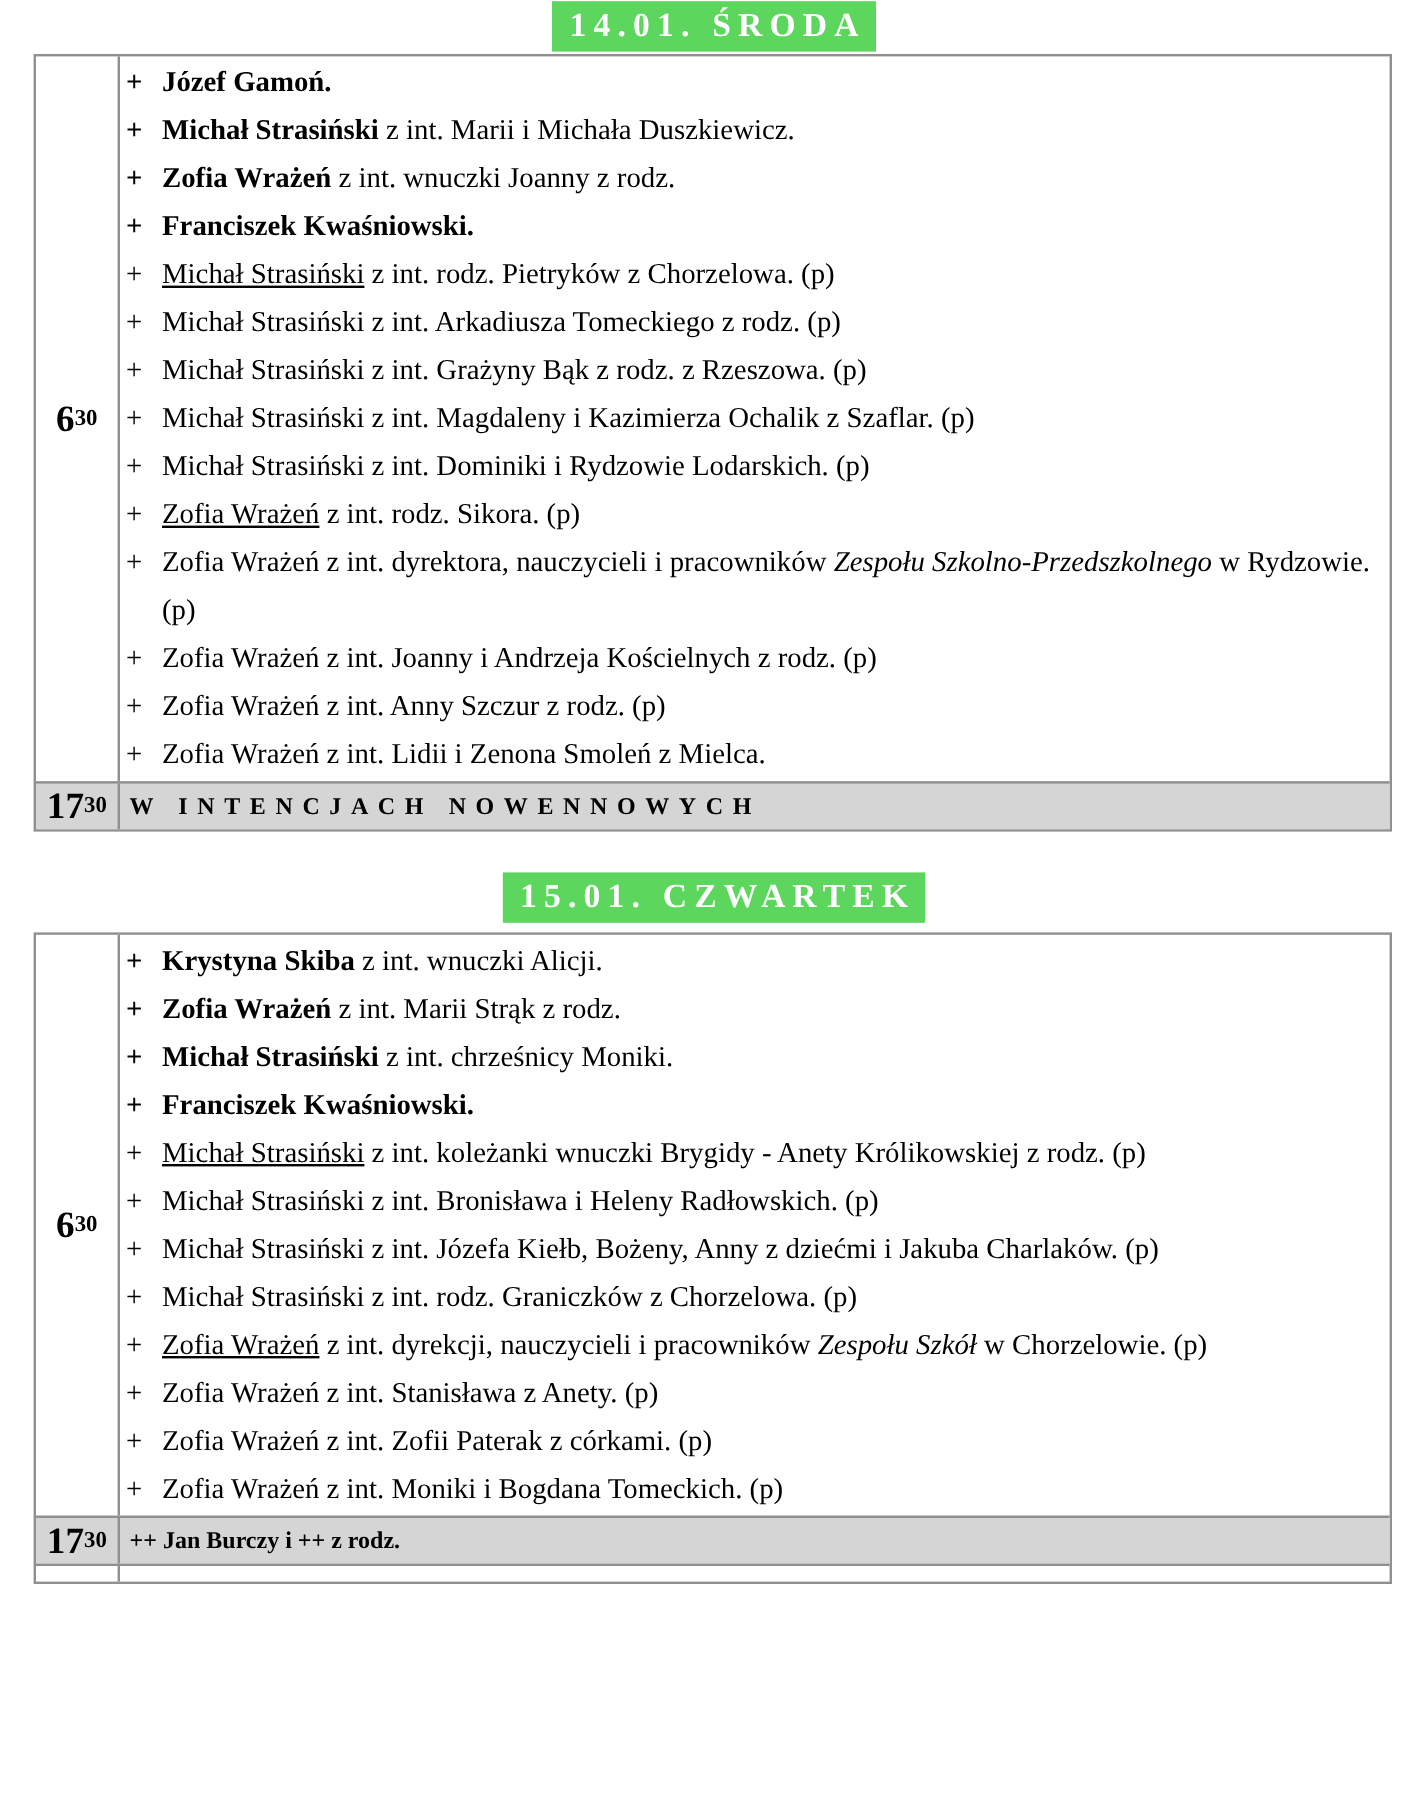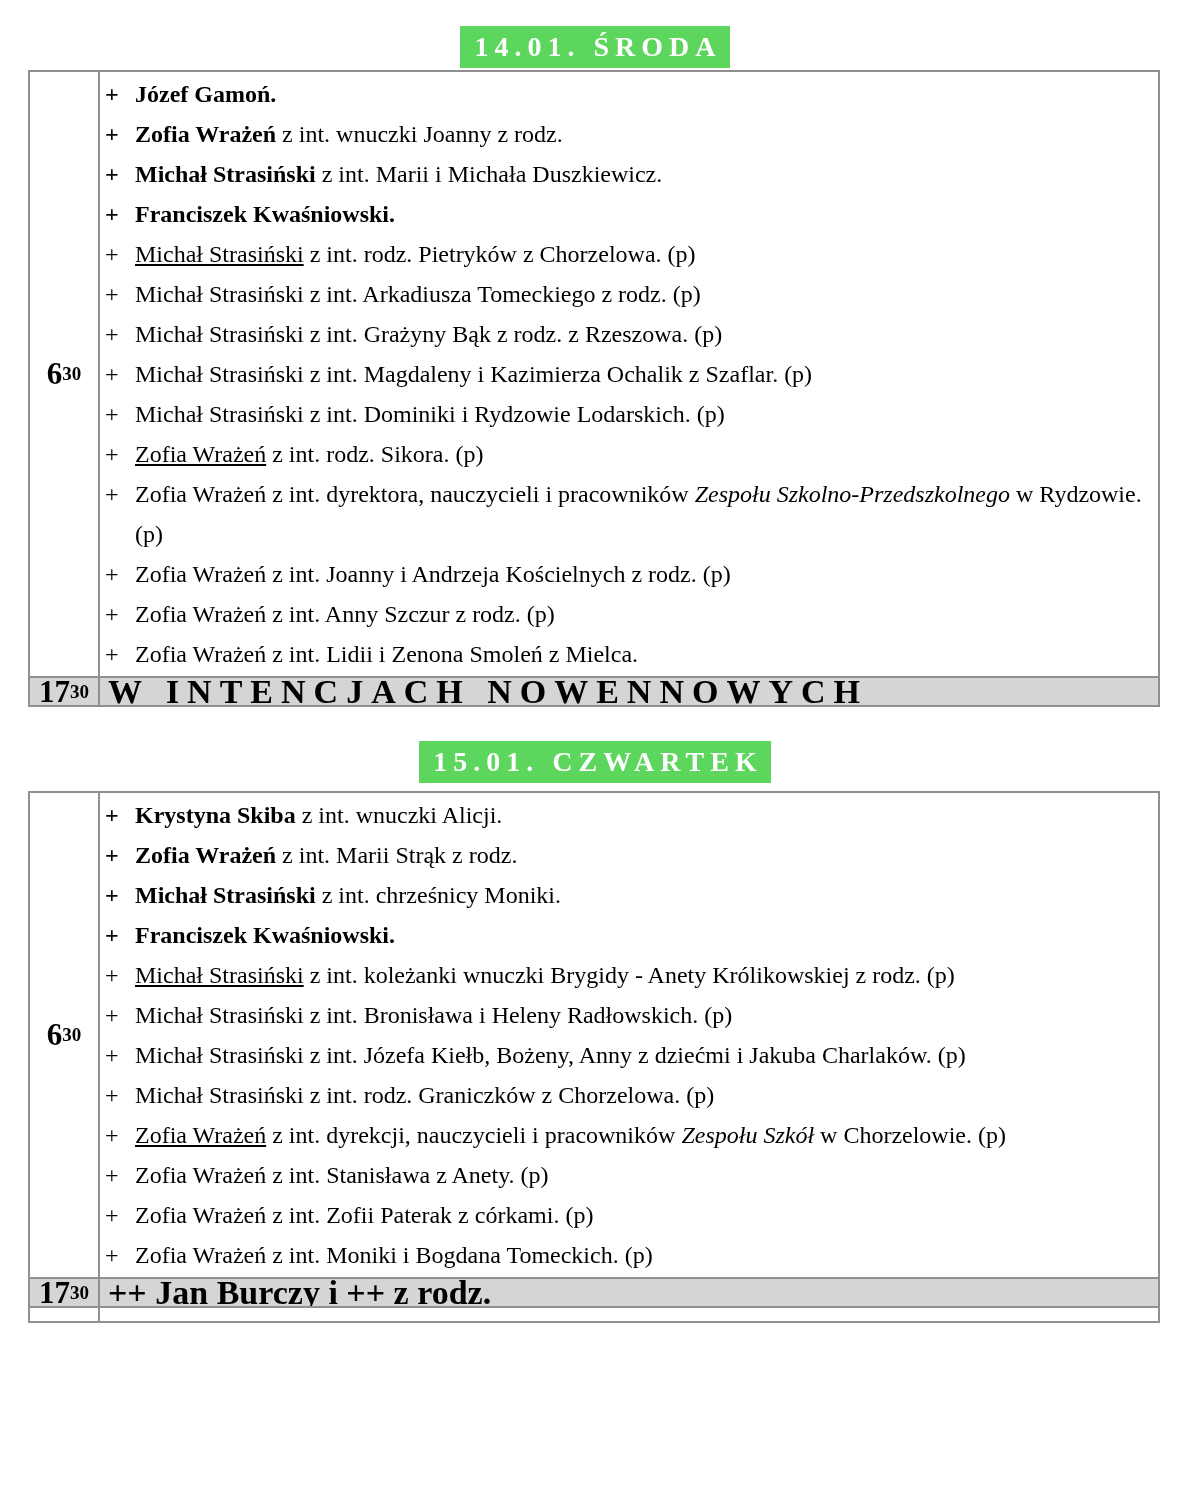--- a/index.html
+++ b/index.html
@@ -10,21 +10,21 @@
     --text-black:#000000;
   }
   *{box-sizing:border-box;}
   html,body{margin:0;padding:0;}
   body{
     width:1190px;height:1512px;overflow:hidden;
     background:#ffffff;color:var(--text-black);
     font-family:"Liberation Serif","DejaVu Serif",serif;
   }
   .header-row{text-align:center;}
-  .day-section:nth-of-type(1) .header-row{margin-top:26px;margin-bottom:2px;}
+  .day-section:nth-of-type(1) .header-row{margin-top:1px;margin-bottom:2px;}
   .day-section:nth-of-type(2) .header-row{margin-top:34px;margin-bottom:8px;}
   .day-header{
     display:inline-block;
     background:var(--header-green);
     color:var(--header-text);
     font-weight:bold;
     font-size:28px;
     line-height:34px;
     letter-spacing:6px;
     padding:4px 8px 4px 14px;
@@ -45,25 +45,25 @@
   .time-hour{font-size:31px;font-weight:bold;}
   .time-min{font-size:19px;font-weight:bold;vertical-align:super;line-height:0;}
   .items-cell{flex:1 1 auto;padding:2px 8px 2px 5px;}
   .item{
     font-size:24px;
     line-height:40px;
     padding-left:30px;
     text-indent:-30px;
   }
   .plus{display:inline-block;width:30px;text-indent:0;}
-  .highlight-row{background:var(--highlight-gray);height:29px;}
+  .highlight-row{background:var(--highlight-gray);height:40px;}
   .highlight-cell{
     flex:1 1 auto;display:flex;align-items:center;
     padding-left:8px;
-    font-weight:bold;font-size:34px;
+    font-weight:bold;font-size:20px;
     white-space:nowrap;overflow:hidden;
   }
   .highlight-cell.spaced{letter-spacing:8px;}
   .partial-row{height:15px;}
   .seg-b{font-weight:bold;}
   .seg-i{font-style:italic;}
   .seg-u{text-decoration:underline;}
 </style>
 </head>
 <body>
@@ -73,22 +73,22 @@
     <span class="day-header">14.01. ŚRODA</span>
   </div>
   <div class="mass-table">
     <div class="mass-row">
       <div class="time-cell">
         <span class="time-hour">6</span>
           <span class="time-min">30</span>
       </div>
       <div class="items-cell">
           <div class="item"><span class="plus seg-b">+</span><span class="seg-b ">Józef Gamoń.</span></div>
+          <div class="item"><span class="plus seg-b">+</span><span class="seg-b ">Michał Strasiński</span><span class=""> z int. Marii i Michała Duszkiewicz.</span></div>
           <div class="item"><span class="plus seg-b">+</span><span class="seg-b ">Zofia Wrażeń</span><span class=""> z int. wnuczki Joanny z rodz.</span></div>
-          <div class="item"><span class="plus seg-b">+</span><span class="seg-b ">Michał Strasiński</span><span class=""> z int. Marii i Michała Duszkiewicz.</span></div>
           <div class="item"><span class="plus seg-b">+</span><span class="seg-b ">Franciszek Kwaśniowski.</span></div>
           <div class="item"><span class="plus">+</span><span class="seg-u">Michał Strasiński</span><span class=""> z int. rodz. Pietryków z Chorzelowa. (p)</span></div>
           <div class="item"><span class="plus">+</span><span class="">Michał Strasiński z int. Arkadiusza Tomeckiego z rodz. (p)</span></div>
           <div class="item"><span class="plus">+</span><span class="">Michał Strasiński z int. Grażyny Bąk z rodz. z Rzeszowa. (p)</span></div>
           <div class="item"><span class="plus">+</span><span class="">Michał Strasiński z int. Magdaleny i Kazimierza Ochalik z Szaflar. (p)</span></div>
           <div class="item"><span class="plus">+</span><span class="">Michał Strasiński z int. Dominiki i Rydzowie Lodarskich. (p)</span></div>
           <div class="item"><span class="plus">+</span><span class="seg-u">Zofia Wrażeń</span><span class=""> z int. rodz. Sikora. (p)</span></div>
           <div class="item"><span class="plus">+</span><span class="">Zofia Wrażeń z int. dyrektora, nauczycieli i pracowników </span><span class="seg-i ">Zespołu Szkolno-Przedszkolnego</span><span class=""> w Rydzowie. (p)</span></div>
           <div class="item"><span class="plus">+</span><span class="">Zofia Wrażeń z int. Joanny i Andrzeja Kościelnych z rodz. (p)</span></div>
           <div class="item"><span class="plus">+</span><span class="">Zofia Wrażeń z int. Anny Szczur z rodz. (p)</span></div>

